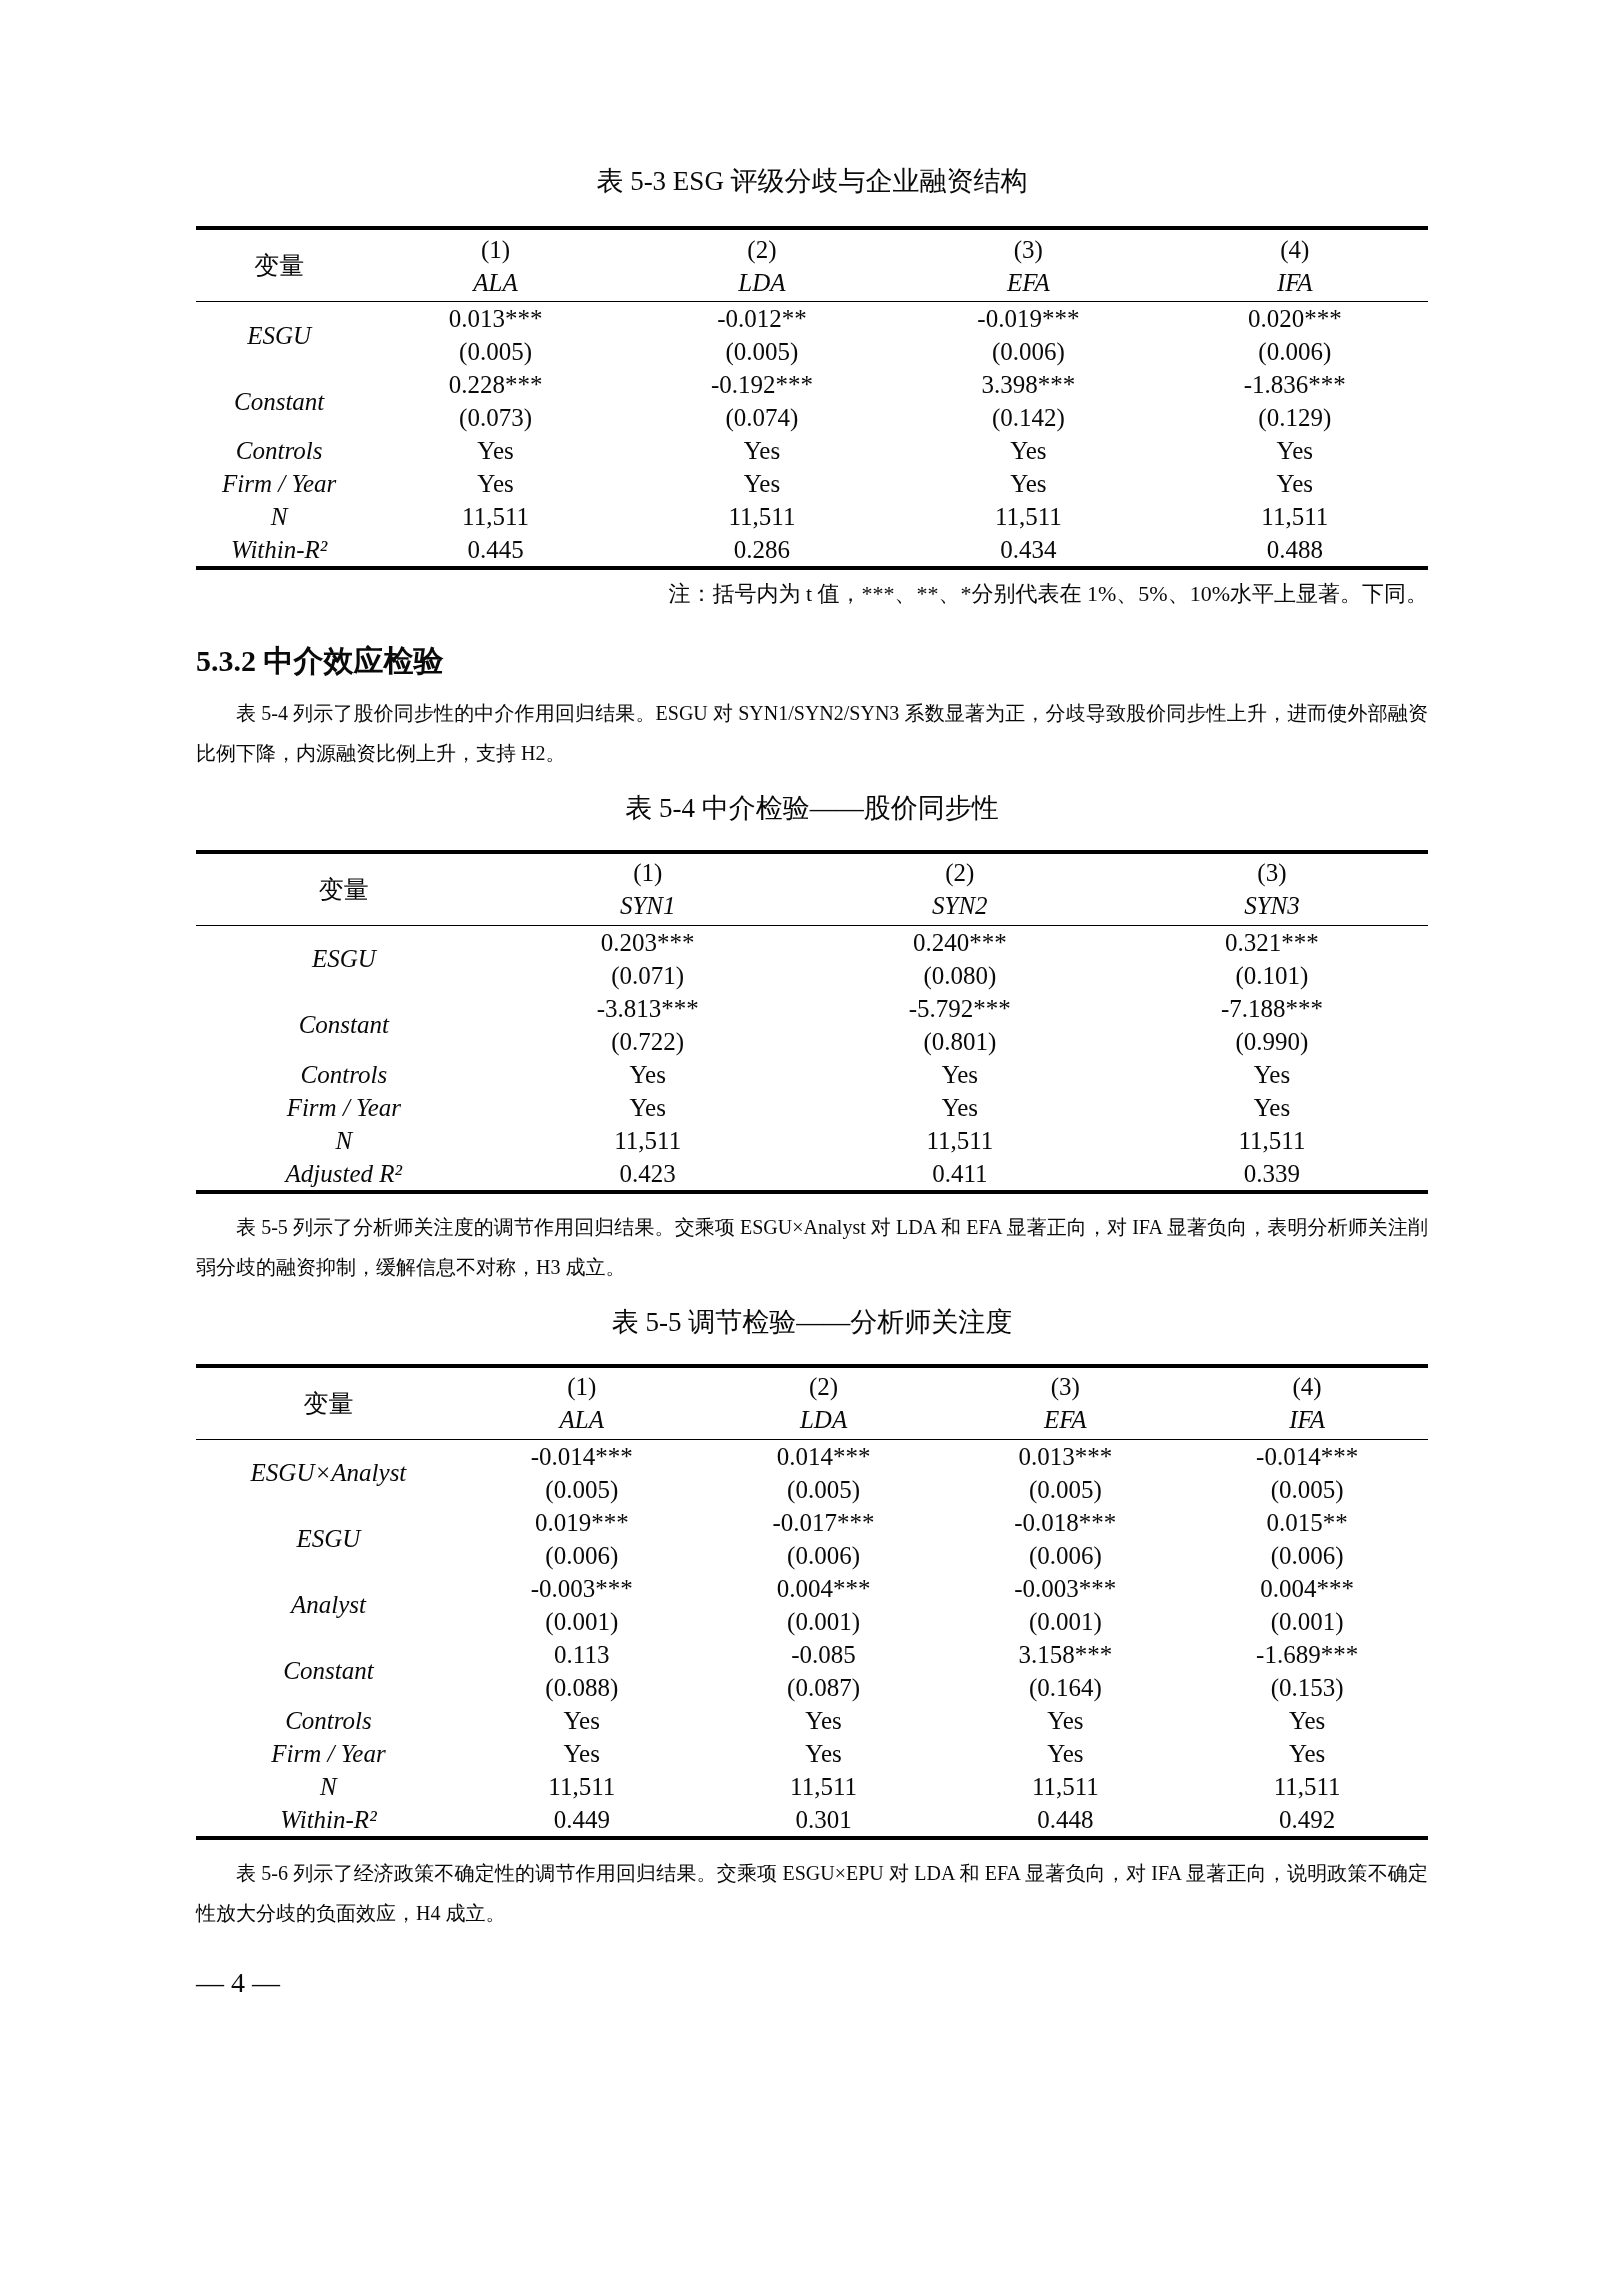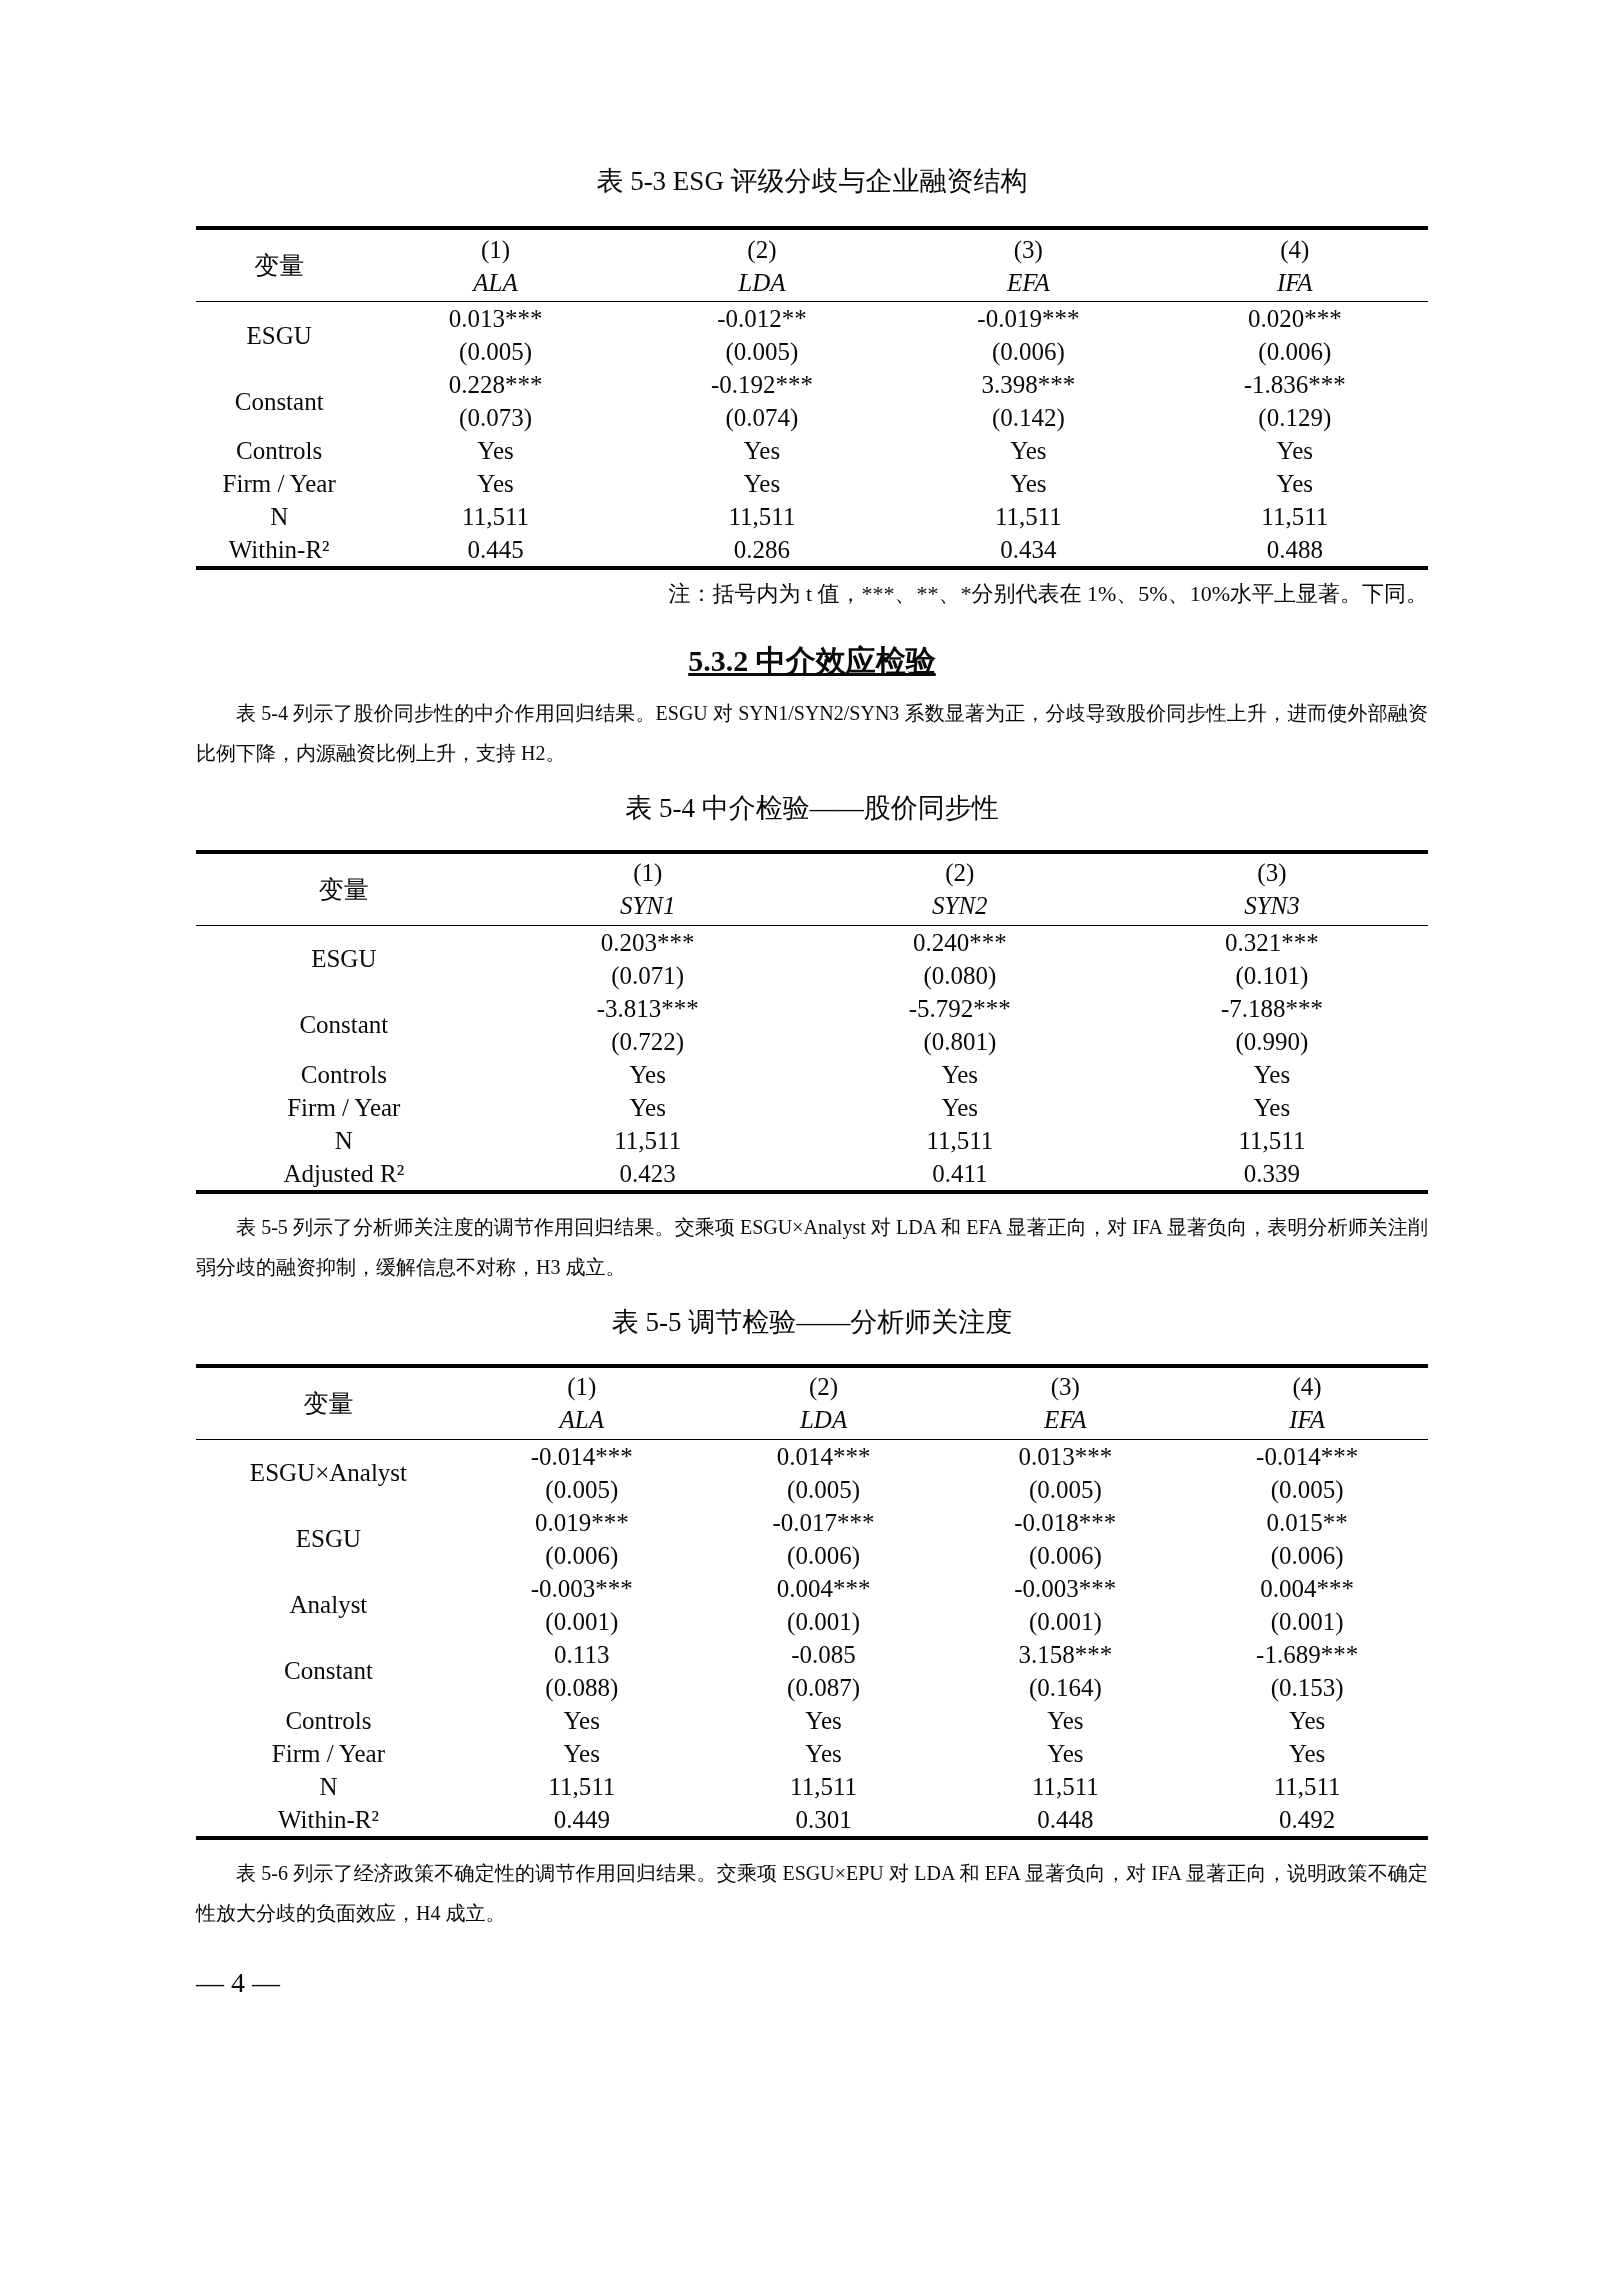--- a/index.html
+++ b/index.html
@@ -22,33 +22,33 @@
     width:100%;table-layout:fixed;border-collapse:collapse;
     border-top:4.9px solid #000;border-bottom:4.1px solid #000;
   }
   .doc-table th,.doc-table td{
     font-weight:normal;text-align:center;vertical-align:middle;
     font-size:25px;line-height:33px;padding:0;
   }
   .hdr-row{border-bottom:1.6px solid #000;}
   .hdr-row th{padding:2.5px 0;}
   .hdr-name{font-style:italic;}
-  .row-label{}
+  .row-label{font-style:italic;}
   .row-label-hdr{font-style:normal;}
   .t0 .c-label{width:13.5%;}
   .t1 .c-label{width:24%;}
   .t2 .c-label{width:21.5%;}
 
   .table-note{
     font-size:22px;line-height:28px;margin:9.8px 0 0 0;text-align:right;
   }
 
   .section-heading{
     font-size:30px;line-height:38px;font-weight:600;
-    margin:34px 0 0 0;text-align:center;text-decoration:underline;
+    margin:34px 0 0 0;text-align:left;
   }
   .para{
     font-size:20px;line-height:40px;margin:13px 0 0 0;
     text-indent:2em;text-align:justify;
   }
   .page-number{
     margin:33px 0 0 0;font-size:28px;line-height:33px;text-align:left;
   }
 </style>
 </head>

